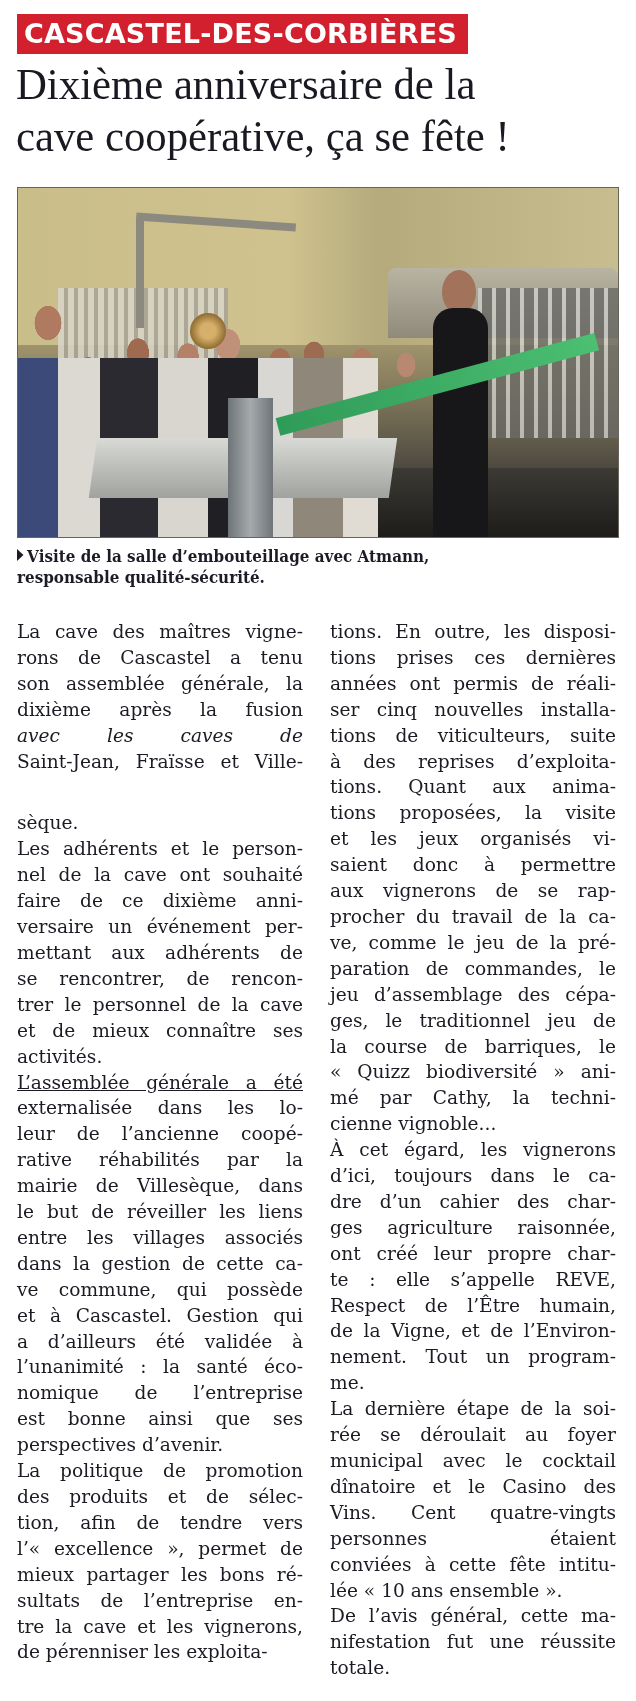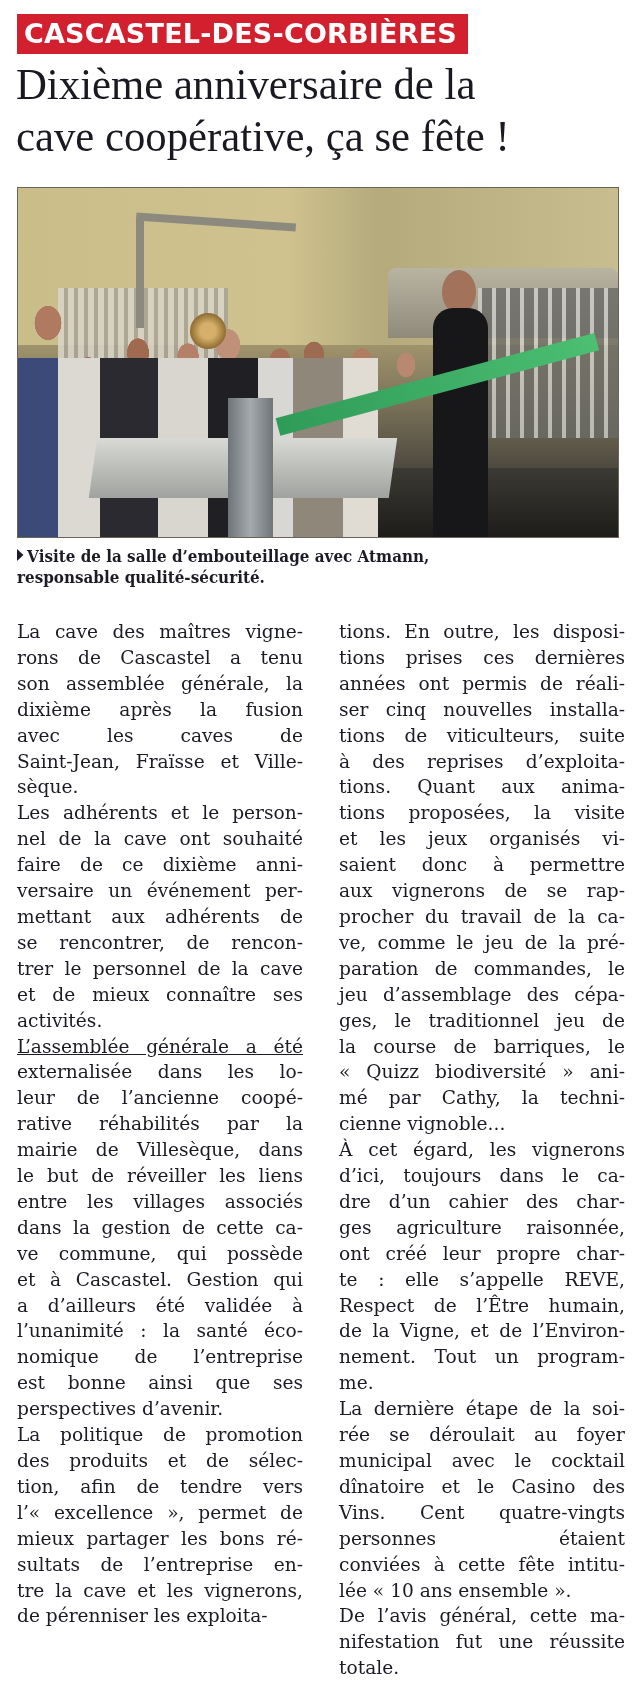--- a/index.html
+++ b/index.html
@@ -34,21 +34,21 @@
   .photo .pillar { position:absolute; left:210px; top:210px; width:45px; height:145px; background:linear-gradient(90deg,#6f7478,#a5aaad,#6f7478); }
   .photo .conveyor { position:absolute; left:260px; top:230px; width:330px; height:18px; background:linear-gradient(90deg,#2f9b58,#4cbf72); transform:rotate(-15deg); transform-origin:left center; }
   .photo .rig { position:absolute; left:460px; top:100px; width:140px; height:150px; background:repeating-linear-gradient(90deg,#cfd0cc 0 4px,#6a6a66 4px 14px); opacity:.8; }
   .photo .floor { position:absolute; left:230px; top:280px; width:370px; height:70px; background:linear-gradient(180deg,#3c3a34,#1d1c1a); }
   .photo .label-tape { position:absolute; left:172px; top:125px; width:36px; height:36px; border-radius:50%; background:radial-gradient(circle,#d6b06a 30%,#8f6c30 70%); }
   .caption { position:absolute; left:17px; top:546px; width:610px; font-family:"DejaVu Serif", serif; font-weight:bold; font-size:16.5px; line-height:21px; color:#1d1b26; transform:scaleX(0.92); transform-origin:left top; }
   .caption .tri { display:inline-block; width:0; height:0; border-top:6px solid transparent; border-bottom:6px solid transparent; border-left:7px solid #1d1b26; margin-right:4px; vertical-align:1px; }
   .col { position:absolute; top:619px; width:286px; font-family:"DejaVu Serif", serif; font-size:18.6px; line-height:25.9px; color:#1c1a22; text-align:justify; hyphens:manual; }
   .col p { margin:0; }
   .col-left { left:17px; }
-  .col-right { left:339px; }
+  .col-right { left:330px; }
   .col .ln { display:block; text-align:justify; text-align-last:justify; white-space:nowrap; overflow:visible; transform-origin:left top; }
   .col .ln.last { text-align-last:left; }
 </style>
 </head>
 <body>
 
 <div class="kicker">CASCASTEL-DES-CORBIÈRES</div>
 
 <h1 class="headline">
   <span style="display:block">Dixième anniversaire de la</span>
@@ -77,23 +77,23 @@
   <span style="display:block"><span class="tri"></span><span>Visite de la salle d’embouteillage avec Atmann,</span></span>
   <span style="display:block">responsable qualité-sécurité.</span>
 </div>
 
 <div class="col col-left" id="col0">
     <p>
       <span class="ln" style="width: 286px; display: block; word-spacing: 0px; text-align: left;">La cave des maîtres vigne-</span>
       <span class="ln" style="width: 286px; display: block; word-spacing: 0px; text-align: left;">rons de Cascastel a tenu</span>
       <span class="ln" style="width: 286px; display: block; word-spacing: 0px; text-align: left;">son assemblée générale, la</span>
       <span class="ln" style="width: 286px; display: block; word-spacing: 0px; text-align: left;">dixième après la fusion</span>
-      <span class="ln" style="width: 286px; display: block; word-spacing: 0px; text-align: center;">avec les caves de</span>
+      <span class="ln" style="width: 286px; display: block; word-spacing: 0px; text-align: center; font-style: italic;">avec les caves de</span>
       <span class="ln" style="width: 286px; display: block; word-spacing: 0px; text-align: left;">Saint-Jean, Fraïsse et Ville-</span>
-      <span class="ln last" style="width: 286px; display: block;">sèque.</span>
+      <span class="ln last" style="width: 286px; display: block; margin-top: 36px;">sèque.</span>
     </p>
     <p>
       <span class="ln" style="width: 286px; display: block; word-spacing: 0px; text-align: left;">Les adhérents et le person-</span>
       <span class="ln" style="width: 286px; display: block; word-spacing: 0px; text-align: left;">nel de la cave ont souhaité</span>
       <span class="ln" style="width: 286px; display: block; word-spacing: 0px; text-align: left;">faire de ce dixième anni-</span>
       <span class="ln" style="width: 286px; display: block; word-spacing: 0px; text-align: left;">versaire un événement per-</span>
       <span class="ln" style="width: 286px; display: block; word-spacing: 0px; text-align: left;">mettant aux adhérents de</span>
       <span class="ln" style="width: 286px; display: block; word-spacing: 0px; text-align: left;">se rencontrer, de rencon-</span>
       <span class="ln" style="width: 286px; display: block; word-spacing: 0px; text-align: left;">trer le personnel de la cave</span>
       <span class="ln" style="width: 286px; display: block; word-spacing: 0px; text-align: left;">et de mieux connaître ses</span>

